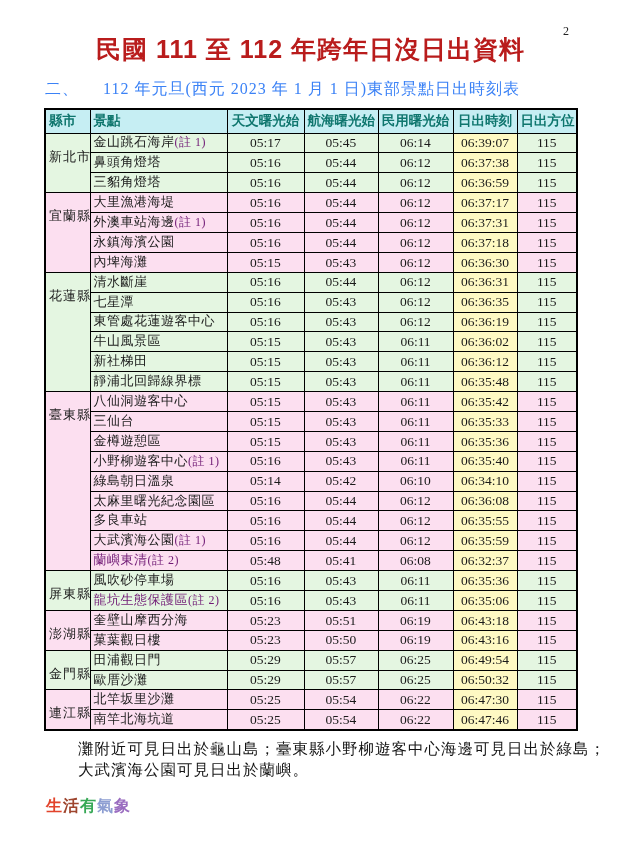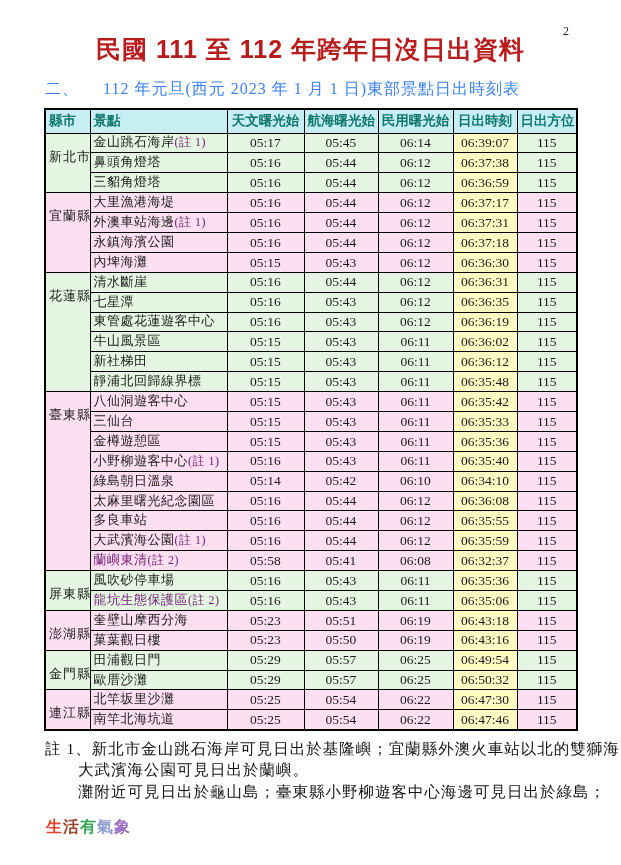--- a/index.html
+++ b/index.html
@@ -295,21 +295,21 @@
       <tr class="p">
         <td class="spot"><span>大武濱海公園</span><span class="red note-tag">(註 1)</span></td>
         <td class="num">05:16</td>
         <td class="num">05:44</td>
         <td class="num">06:12</td>
         <td class="num sunrise">06:35:59</td>
         <td class="num">115</td>
       </tr>
       <tr class="p">
         <td class="spot"><span class="red">蘭嶼東清</span><span class="red note-tag">(註 2)</span></td>
-        <td class="num">05:58</td>
+        <td class="num">05:48</td>
         <td class="num">05:41</td>
         <td class="num">06:08</td>
         <td class="num sunrise red">06:32:37</td>
         <td class="num">115</td>
       </tr>
       <tr class="g">
         <td class="county" rowspan="2">屏東縣</td>
         <td class="spot"><span>風吹砂停車場</span></td>
         <td class="num">05:16</td>
         <td class="num">05:43</td>
@@ -373,20 +373,19 @@
         <td class="num">05:25</td>
         <td class="num">05:54</td>
         <td class="num">06:22</td>
         <td class="num sunrise">06:47:46</td>
         <td class="num">115</td>
       </tr>
     </tbody>
 </table>
 
 <div class="notes">
-    <div class="">註 1、新北市金山跳石海岸可見日出於基隆嶼；宜蘭縣外澳火車站以北的雙獅海</div>
+    <div class="cont">灘附近可見日出於龜山島；臺東縣小野柳遊客中心海邊可見日出於綠島；</div>
     <div class="cont">大武濱海公園可見日出於蘭嶼。</div>
-    <div class="cont">灘附近可見日出於龜山島；臺東縣小野柳遊客中心海邊可見日出於綠島；</div>
   </div>
 
 <div class="footer">
   <div class="brand"><span style="color: rgb(226, 68, 44);">生</span><span style="color: rgb(158, 69, 46);">活</span><span style="color: rgb(54, 168, 85);">有</span><span style="color: rgb(141, 158, 210);">氣</span><span style="color: rgb(154, 108, 192);">象</span></div>
 </div>
 
 </body></html>

